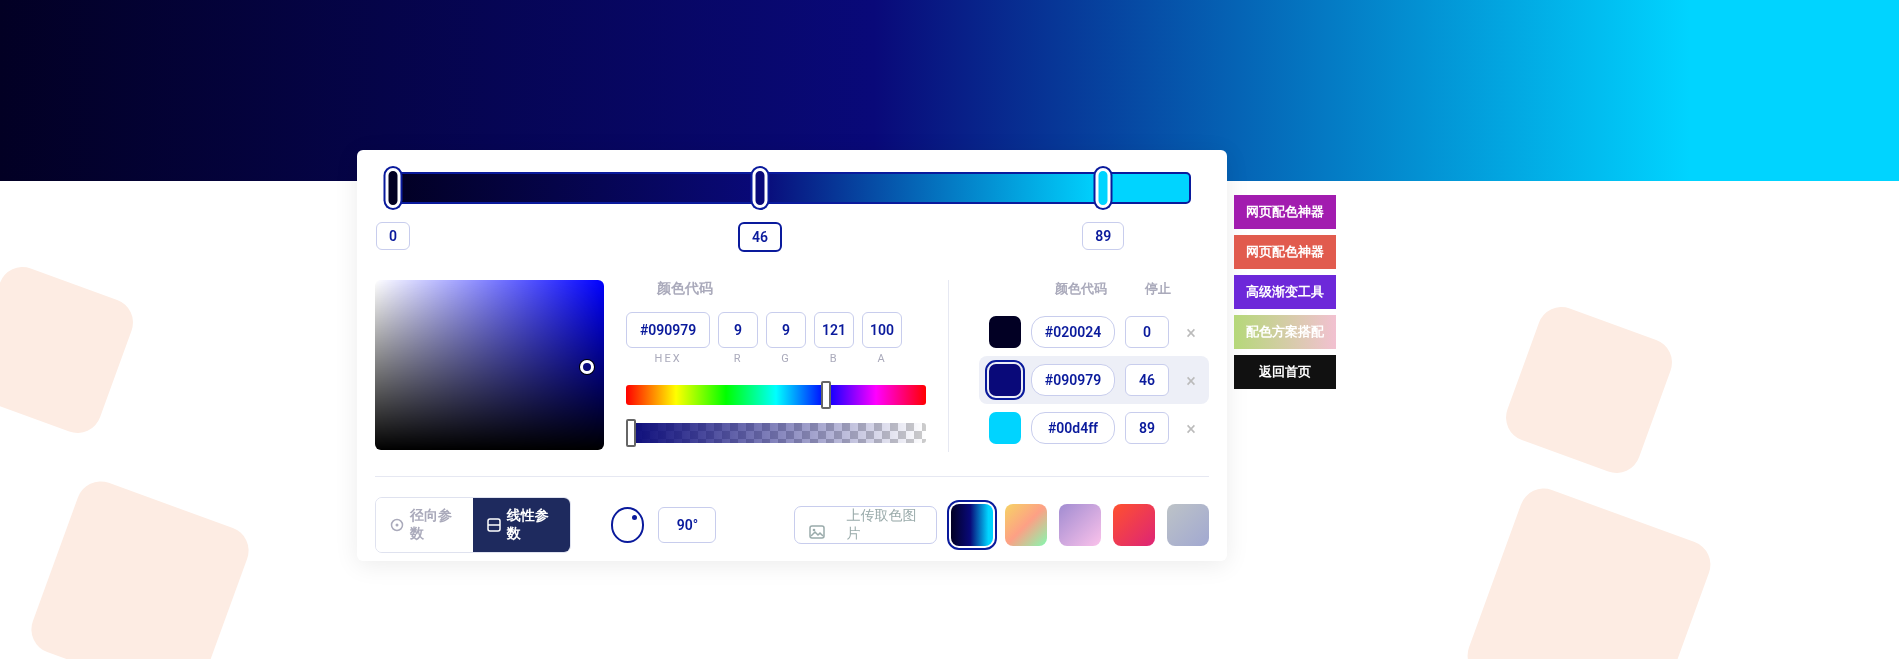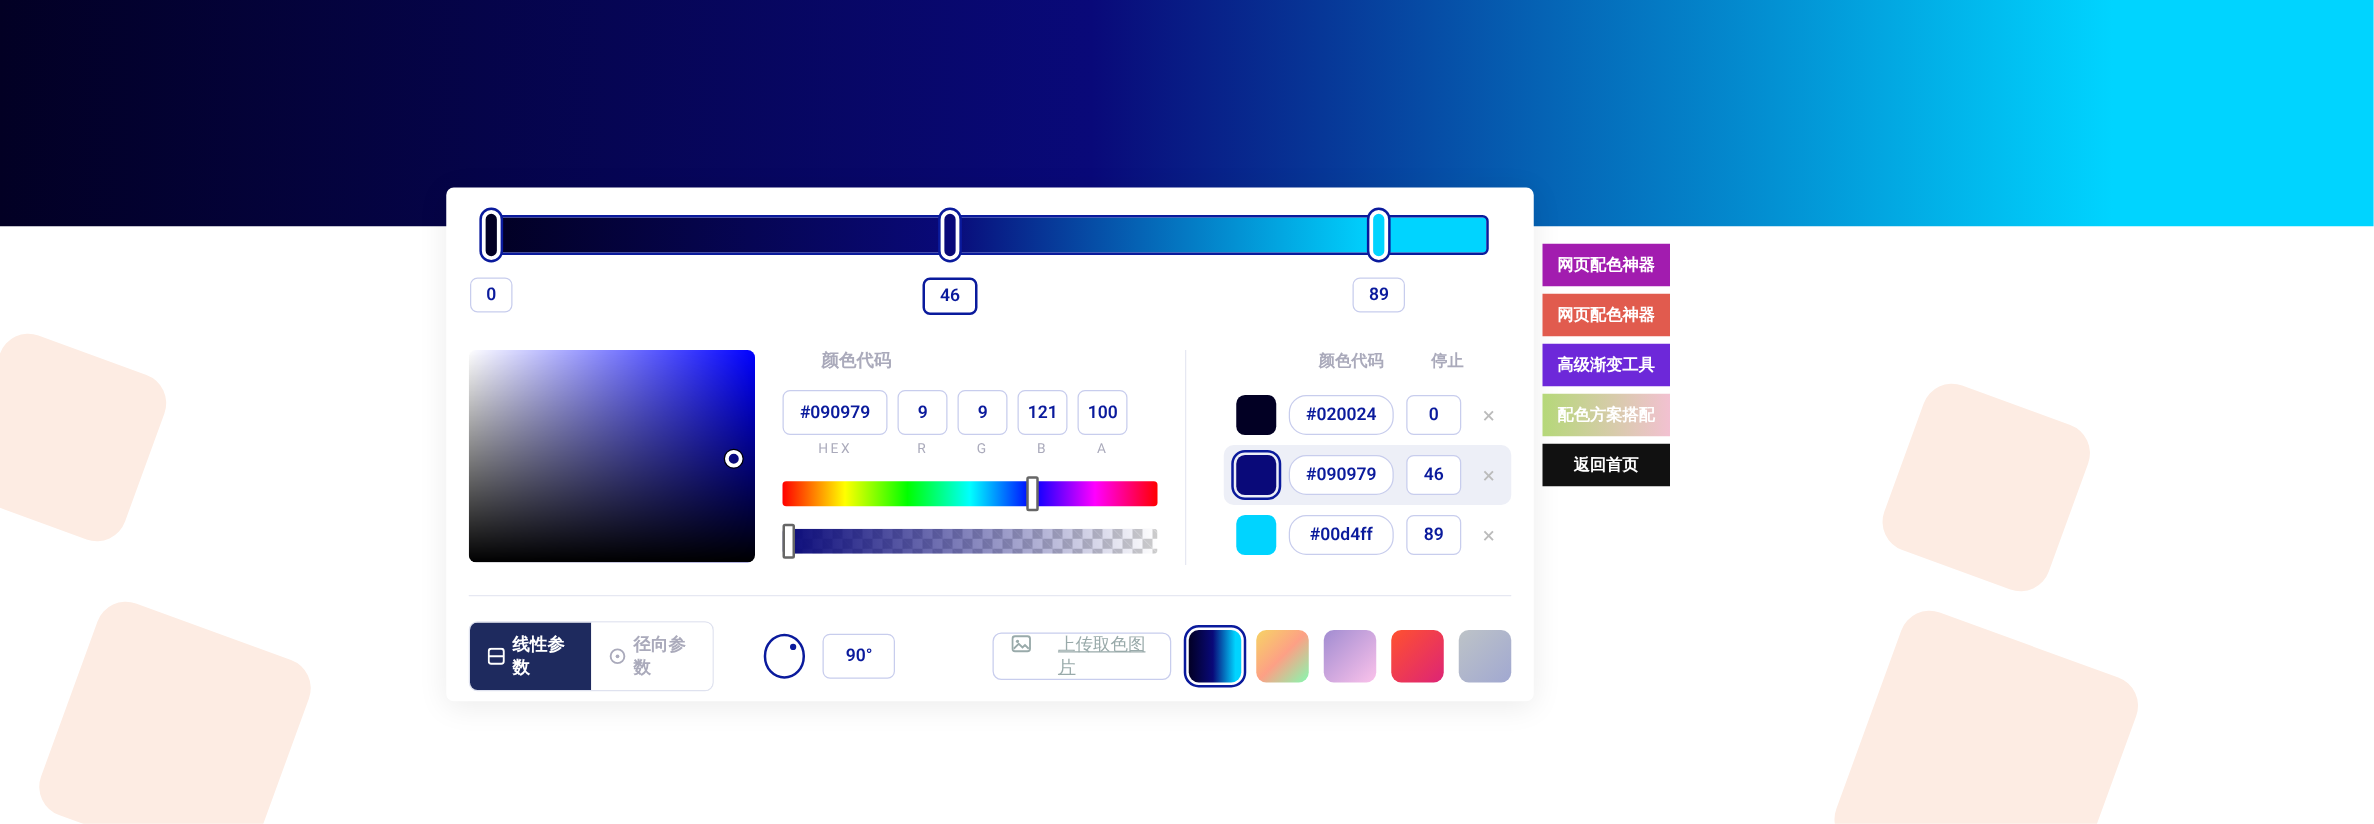--- a/index.html
+++ b/index.html
@@ -72,21 +72,21 @@
 .bottom-row { display: flex; align-items: center; margin-top: 24px; padding-top: 20px; border-top: 1px solid #e6e8f2; gap: 14px; }
 .tab-group { display: flex; border: 1px solid #dfe2ef; border-radius: 7px; overflow: hidden; }
 .tab { display: flex; align-items: center; gap: 6px; padding: 9px 14px; font-size: 14px; font-weight: 600; color: #aab; background: #fff; cursor: pointer; }
 .tab.active { background: #1e2a5e; color: #fff; }
 .tab .ico { width: 14px; height: 14px; display: inline-flex; align-items: center; justify-content: center; }
 
 .dial { width: 36px; height: 36px; border: 2px solid #0a1a9c; border-radius: 50%; position: relative; margin-left: 26px; }
 .dial::after { content: ""; position: absolute; width: 5px; height: 5px; background: #0a1a9c; border-radius: 50%; right: 5px; top: 6px; }
 .deg-input { width: 58px; height: 36px; border: 1px solid #c8cded; border-radius: 6px; text-align: center; font-size: 14px; font-weight: 600; color: #0a1a9c; }
 
-.upload-btn { display: flex; align-items: flex-start; gap: 21px; height: 38px; padding: 0 14px; border: 1px solid #c8cded; border-radius: 7px; font-size: 14px; color: #9aa; cursor: pointer; margin-left: 64px; text-decoration: underline; }
+.upload-btn { display: flex; align-items: flex-end; gap: 21px; height: 38px; padding: 0 14px; border: 1px solid #c8cded; border-radius: 7px; font-size: 14px; color: #9aa; cursor: pointer; margin-left: 64px; }
 
 .presets { display: flex; gap: 12px; margin-left: auto; }
 .preset { width: 42px; height: 42px; border-radius: 8px; }
 .preset.sel { outline: 2px solid #0a1a9c; outline-offset: 2px; }
 .p0 { background: linear-gradient(90deg, #020024, #090979 46%, #00d4ff 89%); }
 .p1 { background: linear-gradient(135deg, #f6d365, #fda085, #84fab0); }
 .p2 { background: linear-gradient(135deg, #a18cd1, #fbc2eb); }
 .p3 { background: linear-gradient(135deg, #ff512f, #dd2476); }
 .p4 { background: linear-gradient(135deg, #bdc3c7, #a1a8d1); }
 
@@ -181,37 +181,37 @@
         <div class="swatch" style="background:#00d4ff"></div>
         <input class="srow-hex" value="#00d4ff" style="">
         <input class="srow-pos" value="89" style="">
         <span class="srow-x">×</span>
       </div>
     </div>
   </div>
 
   <div class="bottom-row">
     <div class="tab-group">
+      <div class="tab">
+        <span class="ico">
+          <svg width="14" height="14" viewBox="0 0 14 14">
+              <circle cx="7" cy="7" r="5.5" fill="none" stroke="#aab" stroke-width="1.5"></circle>
+              <circle cx="7" cy="7" r="1.5" fill="#aab"></circle>
+            </svg>
+        </span>
+        <span>径向参数</span>
+      </div>
       <div class="tab active">
         <span class="ico">
           <svg width="14" height="14" viewBox="0 0 14 14">
               <rect x="1" y="1" width="12" height="12" rx="2" fill="none" stroke="#fff" stroke-width="1.5"></rect>
               <line x1="1" y1="7" x2="13" y2="7" stroke="#fff" stroke-width="1.5"></line>
             </svg>
         </span>
         <span>线性参数</span>
-      </div>
-      <div class="tab">
-        <span class="ico">
-          <svg width="14" height="14" viewBox="0 0 14 14">
-              <circle cx="7" cy="7" r="5.5" fill="none" stroke="#aab" stroke-width="1.5"></circle>
-              <circle cx="7" cy="7" r="1.5" fill="#aab"></circle>
-            </svg>
-        </span>
-        <span>径向参数</span>
       </div>
     </div>
 
     <div class="dial"></div>
     <input class="deg-input" value="90°" style="">
 
     <div class="upload-btn">
       <span>
         <svg width="16" height="16" viewBox="0 0 16 16">
             <rect x="1" y="2" width="14" height="12" rx="2" fill="none" stroke="#9aa" stroke-width="1.5"></rect>

